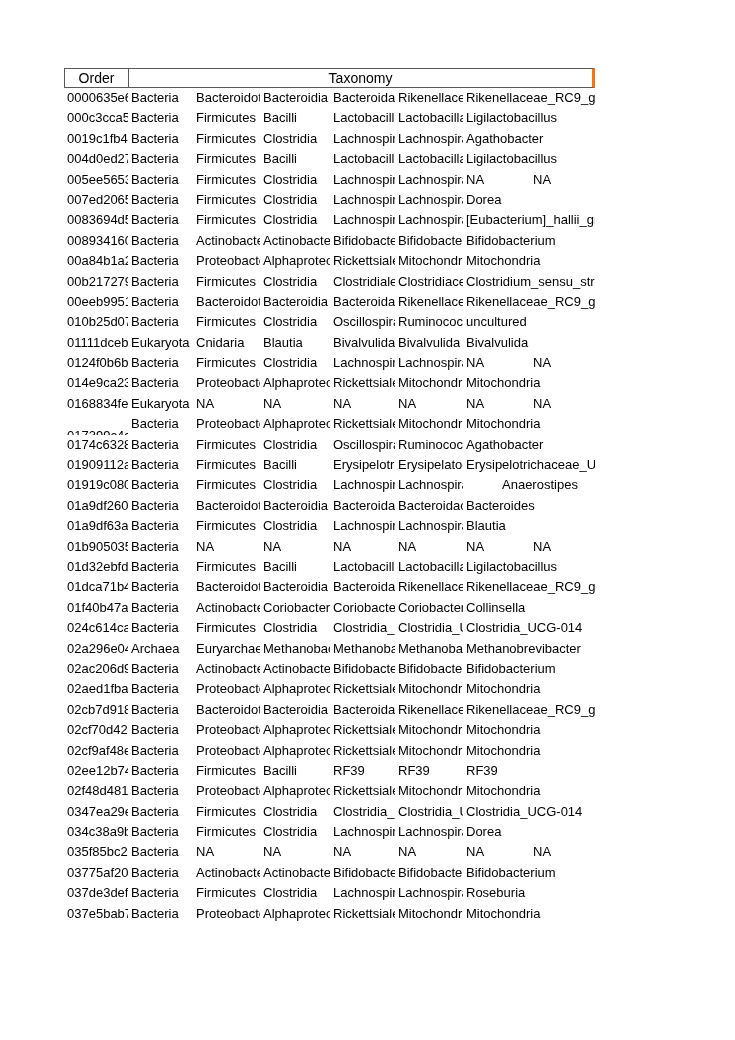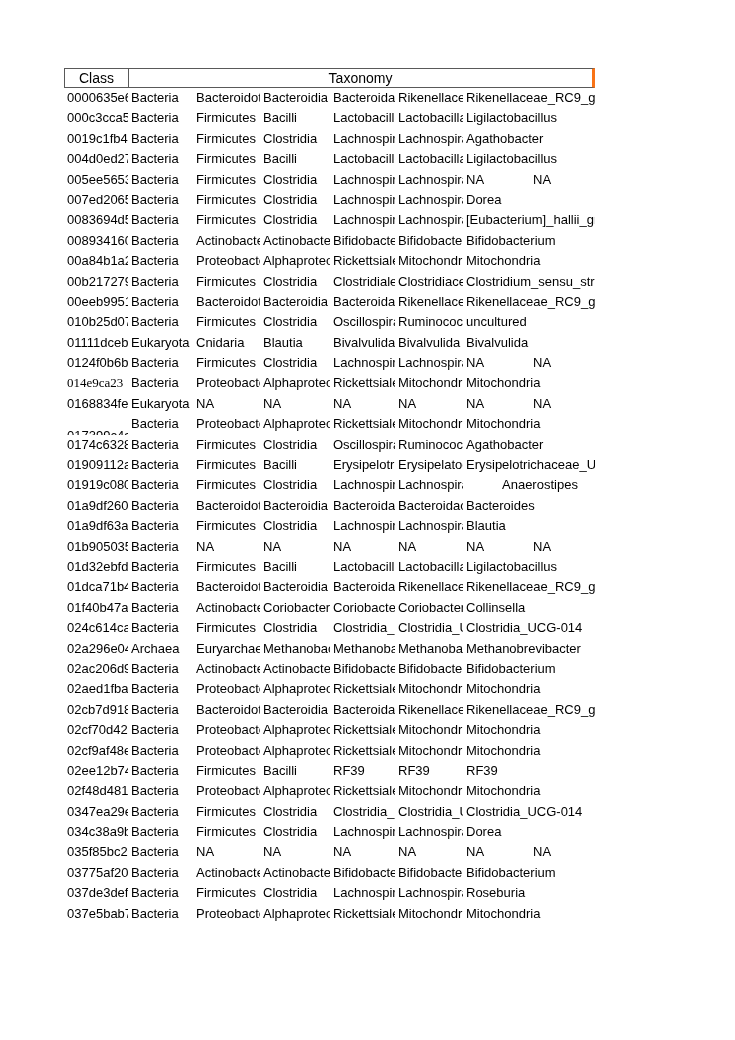--- a/index.html
+++ b/index.html
@@ -55,21 +55,21 @@
     white-space: nowrap;
     padding-left: 3px;
   }
 </style>
 </head>
 <body>
 
 <div class="sheet">
   <div class="tbl">
     <div class="hrow hrow1">
-      <div class="hcell" style="width:64px">Class</div>
+      <div class="hcell" style="width:64px">Order</div>
       <div class="hcell" style="width:467px">Taxonomy</div>
     </div>
     <div>
         <div class="drow">
           <div class="dcell" style="width: 64px;">0000635e6</div>
           <div class="dcell" style="width: 65px;">Bacteria</div>
           <div class="dcell" style="width: 67px;">Bacteroidota</div>
           <div class="dcell" style="width: 70px;">Bacteroidia</div>
           <div class="dcell" style="width: 65px;">Bacteroidales</div>
           <div class="dcell" style="width: 68px;">Rikenellaceae</div>
@@ -188,21 +188,21 @@
           <div class="dcell" style="width: 64px;">0124f0b6b</div>
           <div class="dcell" style="width: 65px;">Bacteria</div>
           <div class="dcell" style="width: 67px;">Firmicutes</div>
           <div class="dcell" style="width: 70px;">Clostridia</div>
           <div class="dcell" style="width: 65px;">Lachnospirales</div>
           <div class="dcell" style="width: 68px;">Lachnospiraceae</div>
           <div class="dcell" style="width: 67px;">NA</div>
           <div class="dcell" style="width: 65px;">NA</div>
         </div>
         <div class="drow">
-          <div class="dcell" style="width: 64px; font-family: Liberation Serif, serif;">014e9ca23</div>
+          <div class="dcell" style="width: 64px;">014e9ca23</div>
           <div class="dcell" style="width: 65px;">Bacteria</div>
           <div class="dcell" style="width: 67px;">Proteobacteria</div>
           <div class="dcell" style="width: 70px;">Alphaproteobacteria</div>
           <div class="dcell" style="width: 65px;">Rickettsiales</div>
           <div class="dcell" style="width: 68px;">Mitochondria</div>
           <div class="dcell" style="width: 132px;">Mitochondria</div>
         </div>
         <div class="drow">
           <div class="dcell" style="width: 64px;">0168834fe</div>
           <div class="dcell" style="width: 65px;">Eukaryota</div>

